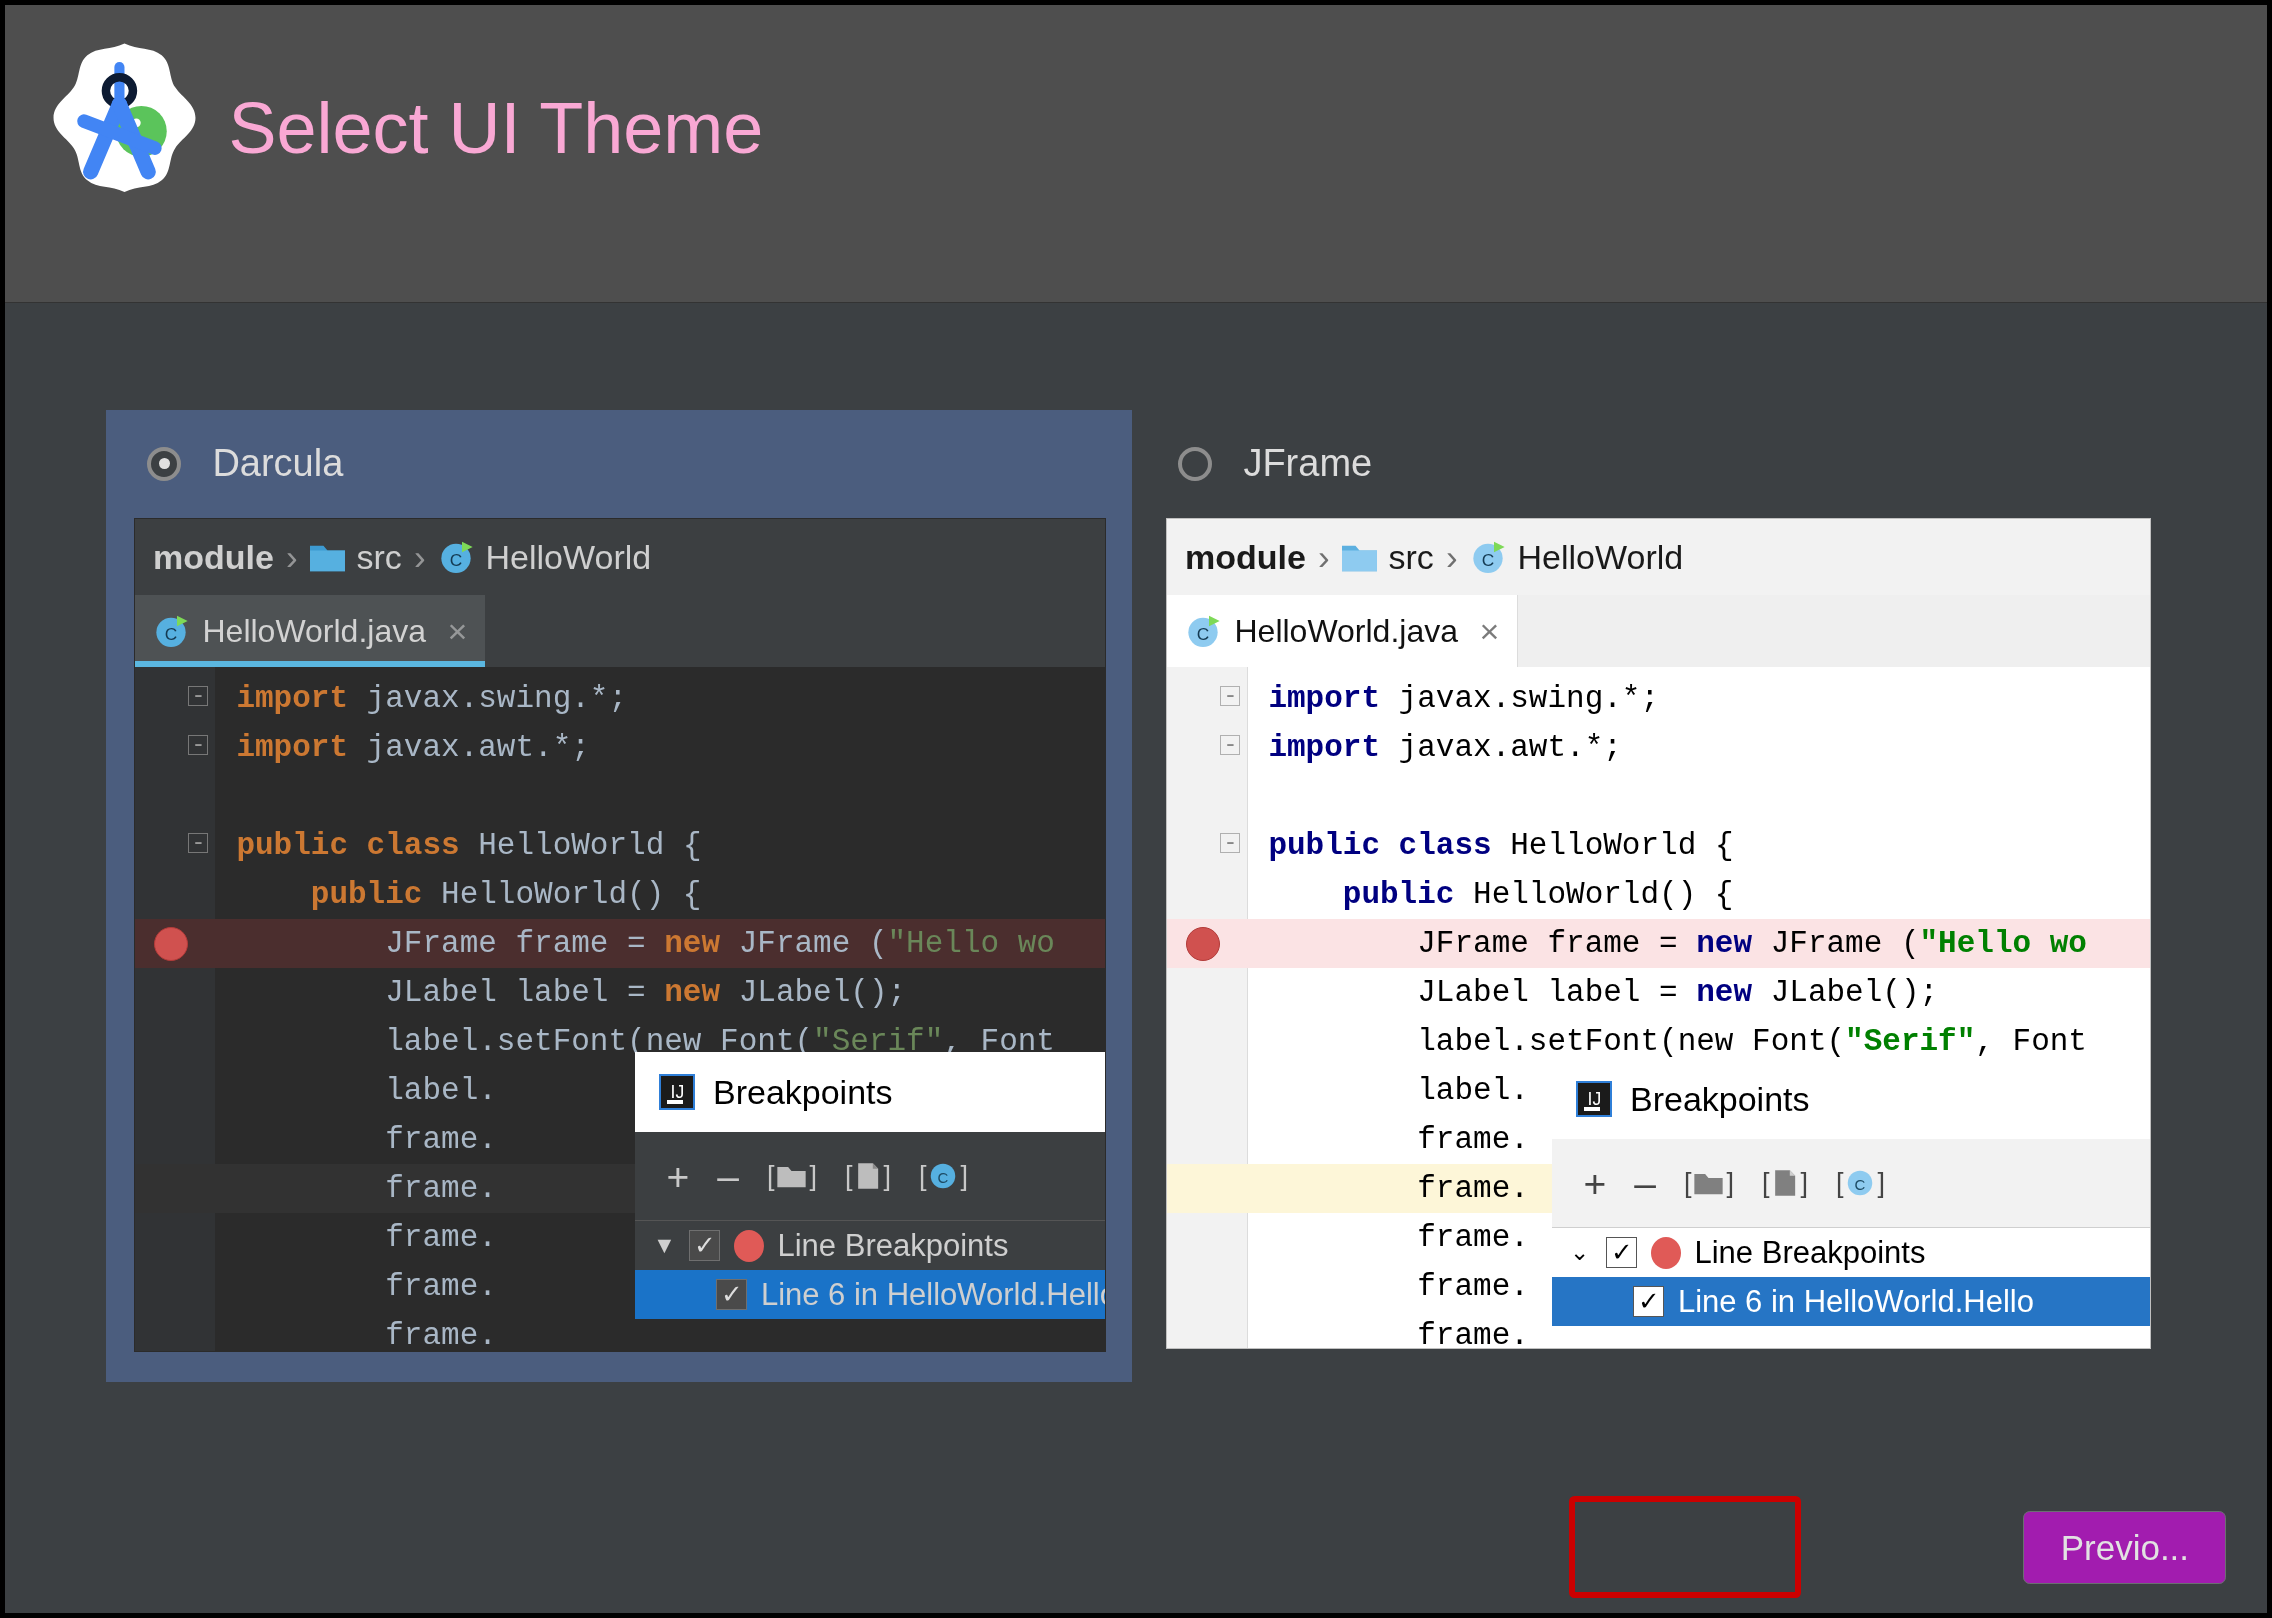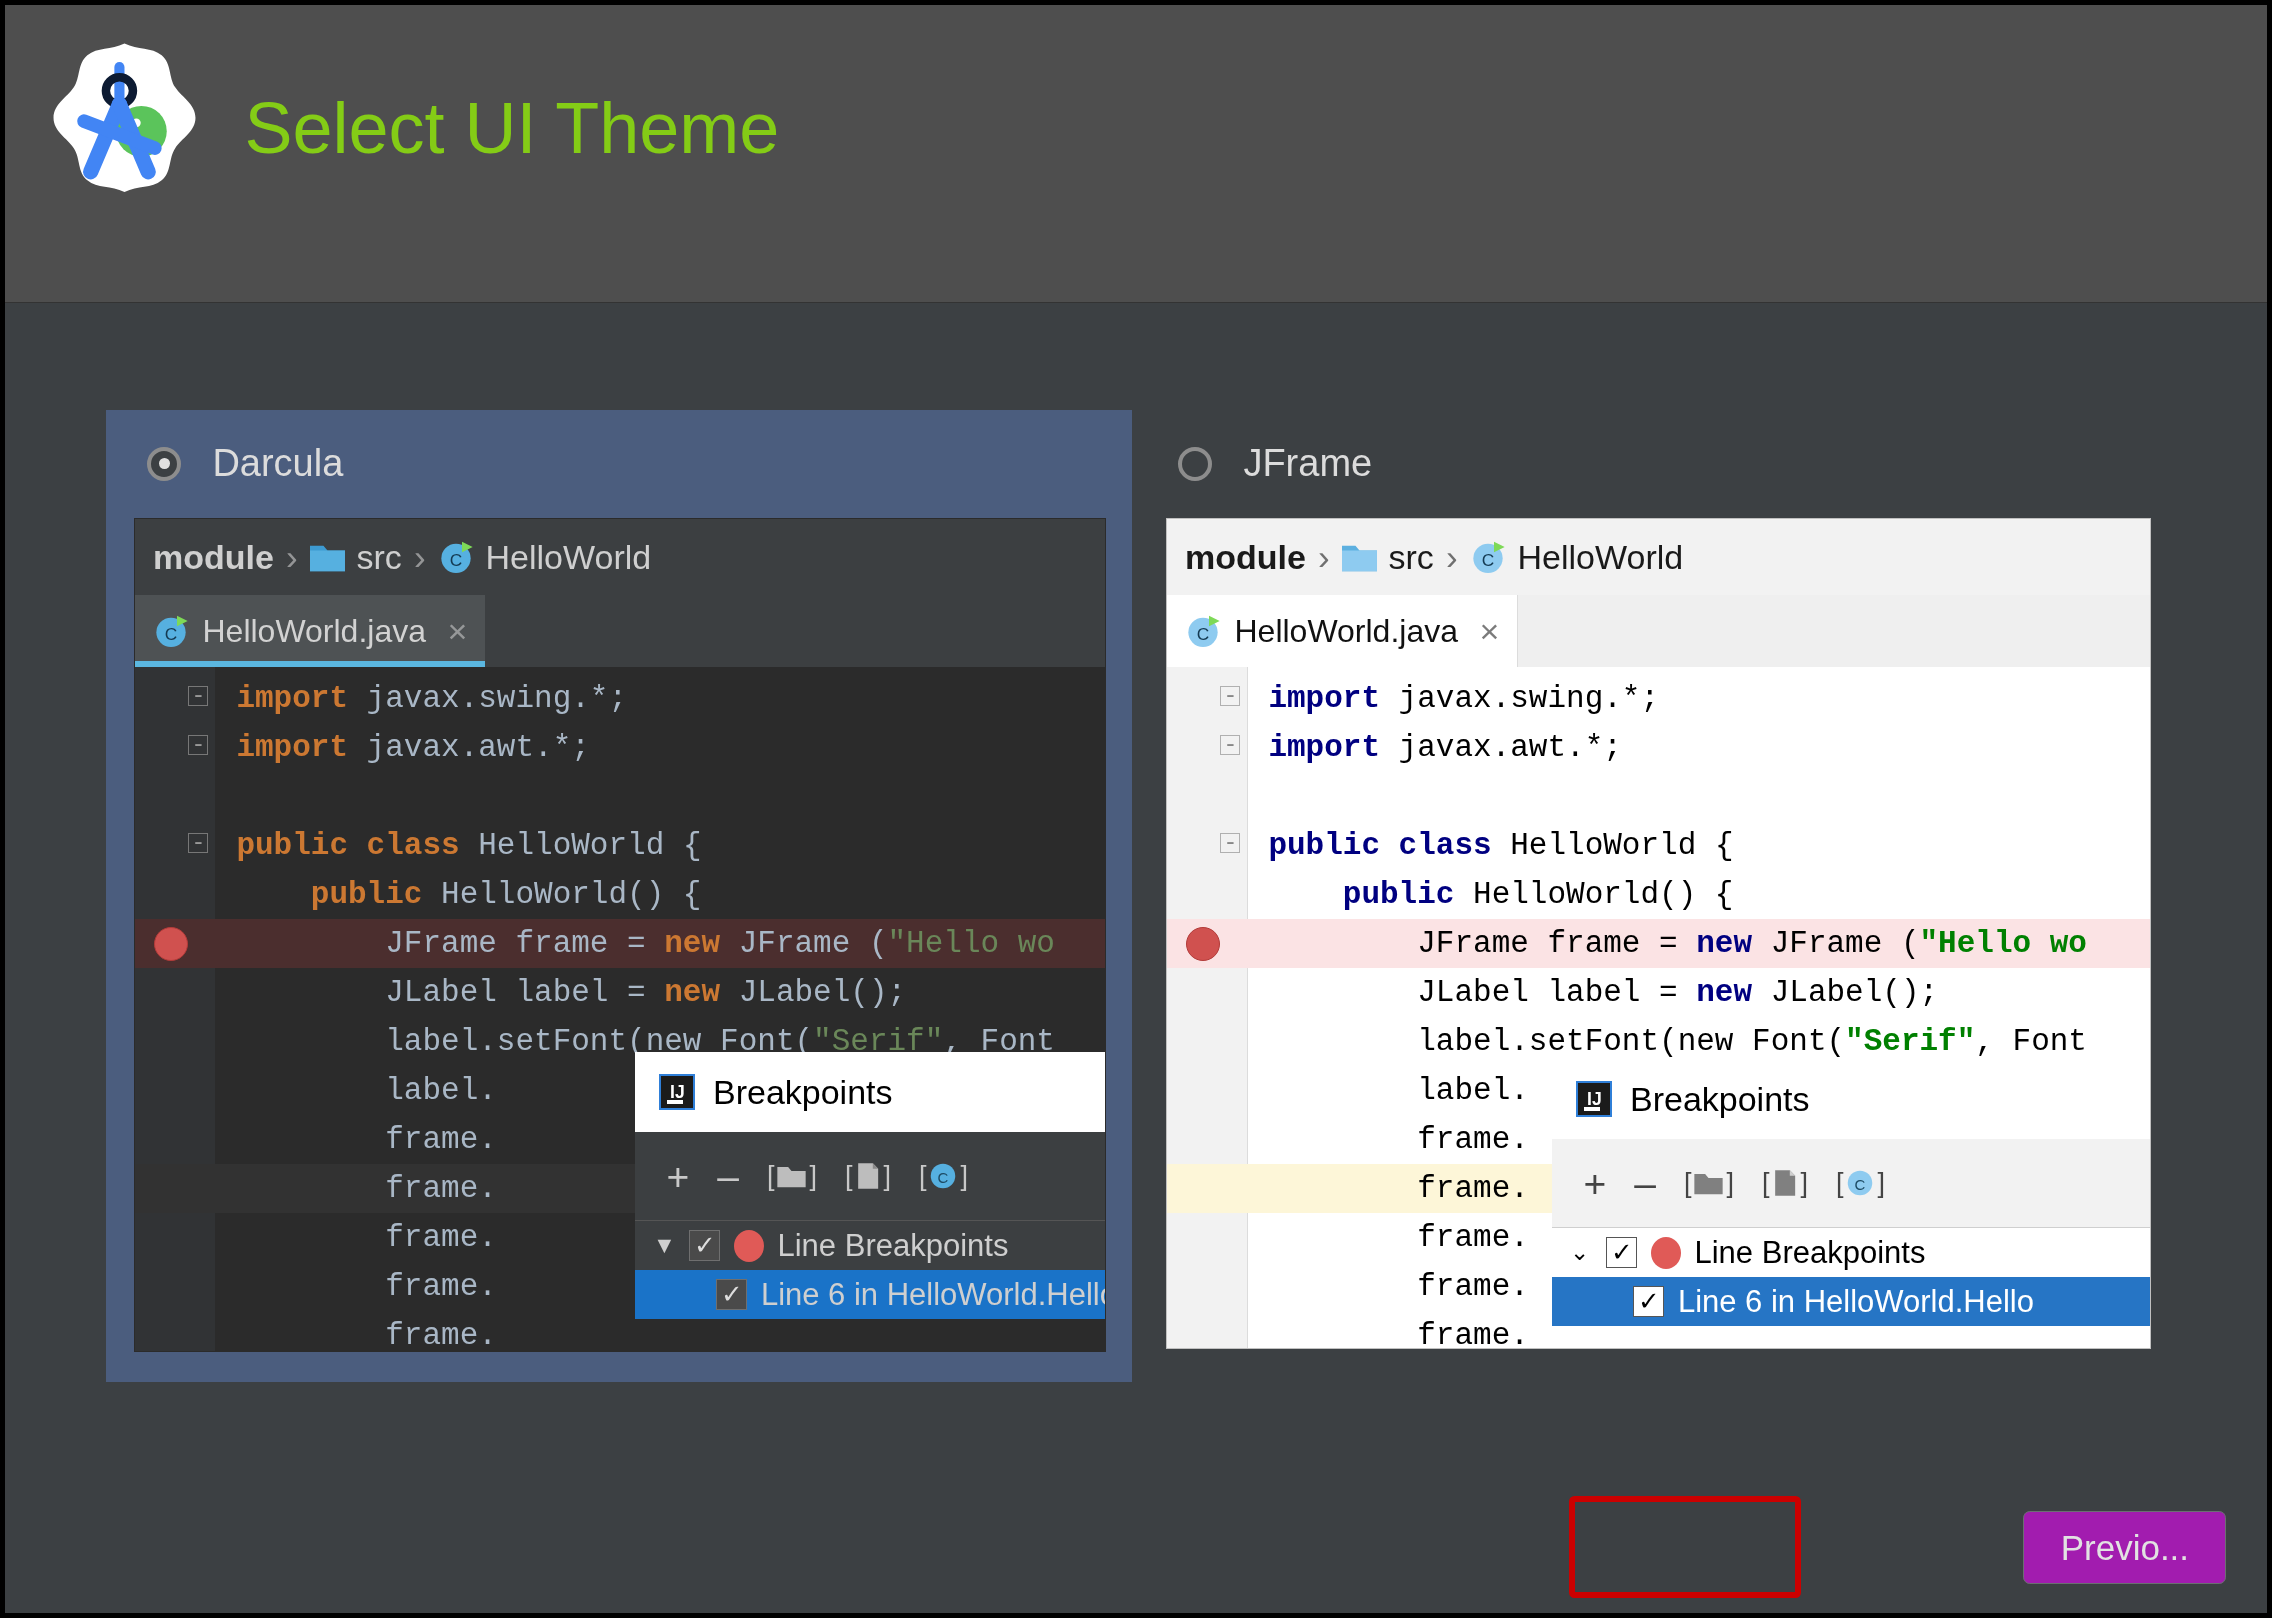--- a/index.html
+++ b/index.html
@@ -25,24 +25,23 @@
     background: #4e4e4e;
     border-bottom: 1.4px solid #333;
   }
   .logo-wrap {
     position: absolute; left: 35px; top: 35px;
     width: 169px; height: 169px;
   }
   .logo-wrap svg { display:block; width:169px; height:169px; }
   .app-title {
     position: absolute; left: 223px; top: 82px;
-    font-size: 72px; color: #84cc16;
+    font-size: 72px; color: #f9a8d4;
     font-weight: 400; letter-spacing: 0px;
     white-space: nowrap;
-    margin-left: 16px;
   }
   
   .panels { position:absolute; left:0; top:297px; width:100%; height:1188px; }
 
   .theme-panel {
     position: absolute;
     top: 108px;
   }
   .theme-panel.darcula {
     left: 101px; width: 1026px; height: 972px;
@@ -161,21 +160,21 @@
   .bp-title {
     height: 80px; display:flex; align-items:center; gap:17.6px;
     padding-left: 24px; background:#ffffff; color:#000;
     font-size: 34px;
   }
   .ij-ico {
     width: 36px; height: 36px; flex:none;
     background:#1b1b1b; border:2.7px solid #2f7fd8;
     box-sizing:border-box; position:relative;
     display:flex; align-items:center; justify-content:center;
-    color:#fff; font-size:17.6px; font-weight:700; font-family:"Liberation Sans",sans-serif;
+    color:#fff; font-size:17.6px; font-weight:400; font-family:"Liberation Sans",sans-serif;
   }
   .ij-ico::after {
     content:""; position:absolute; left:5.4px; bottom:4px;
     width:16px; height:4.7px; background:#fff;
   }
   .bp-toolbar { height: 88px; display:flex; align-items:center; gap:28px; padding-left:31px; }
   .tb-ico { font-size: 39px; line-height:1; display:flex; align-items:center; }
   .tb-box { display:flex; align-items:center; gap:2px; font-size:27px; }
   .darcula .bp-toolbar { background:#3c3f41; color:#c8c8c8; }
   .light   .bp-toolbar { background:#f2f2f2; color:#444; }

